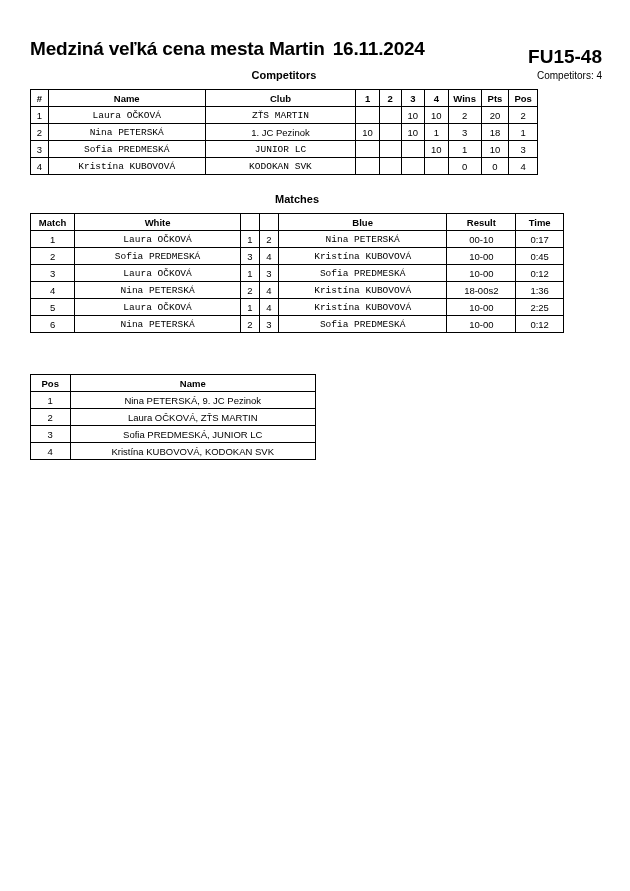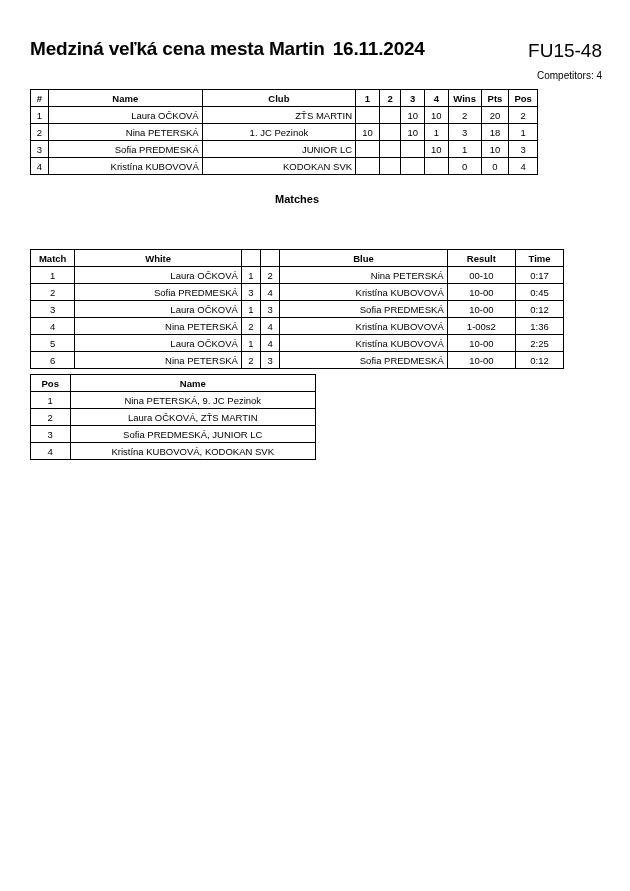--- a/index.html
+++ b/index.html
@@ -34,23 +34,23 @@
     font-weight: bold;
     letter-spacing: -0.2px;
     white-space: nowrap;
   }
   .header-title .date {
     margin-left: 8px;
   }
   .header-cat {
     position: absolute;
     right: 0;
-    top: 2px;
+    top: 8px;
     font-size: 19px;
-    font-weight: normal;
+    font-weight: bold;
     margin-left: 24px;
   }
 
   
   .caption {
     position: absolute;
     font-size: 11px;
     font-weight: bold;
     text-align: center;
   }
@@ -73,21 +73,21 @@
     height: 13px;
     line-height: 13px;
     font-weight: normal;
     white-space: nowrap;
   }
   table.bordered th {
     font-weight: bold;
     text-align: center;
   }
   .c { text-align: center; }
-  .l { text-align: right; }
+  .l { text-align: center; font-family: Liberation Mono, monospace; }
 
   
   #competitors-table {
     position: absolute;
     left: 30px;
     top: 89px;
     width: 508px;
   }
   #competitors-table td, #competitors-table th { height: 14px; }
   .col-num   { width: 14px; }
@@ -97,21 +97,20 @@
   .col-wins  { width: 28px; }
   .col-pts   { width: 24px; }
   .col-pos   { width: 24px; }
 
   
   #matches-table {
     position: absolute;
     left: 30px;
     top: 213px;
     width: 534px;
-    margin-top: 36px;
   }
   #matches-table td, #matches-table th { height: 14px; }
   .m-match  { width: 40px; }
   .m-white  { width: 180px; }
   .m-s1     { width: 14px; }
   .m-s2     { width: 14px; }
   .m-blue   { width: 180px; }
   .m-result { width: 70px; }
   .m-time   { width: 46px; }
 
@@ -131,20 +130,21 @@
 
 <div class="page">
 
   <div class="header">
     <div class="header-title">
       <span>Medziná veľká cena mesta Martin</span><span class="date">16.11.2024</span>
     </div>
     <div class="header-cat">FU15-48</div>
   </div>
 
+  <div class="caption" style="left:30px; top:69px; width:508px;">Competitors</div>
   <div class="comp-count">Competitors: 4</div>
 
   <table class="bordered" id="competitors-table">
     <thead>
       <tr>
         <th class="col-num c">#</th>
         <th class="col-name c">Name</th>
         <th class="col-club c">Club</th>
         <th class="col-r c">1</th>
         <th class="col-r c">2</th>
@@ -248,21 +248,21 @@
         <td class="l">Sofia PREDMESKÁ</td>
         <td class="c">10-00</td>
         <td class="c">0:12</td>
       </tr>
       <tr>
         <td class="c">4</td>
         <td class="l">Nina PETERSKÁ</td>
         <td class="c">2</td>
         <td class="c">4</td>
         <td class="l">Kristína KUBOVOVÁ</td>
-        <td class="c">1-00s2</td>
+        <td class="c">18-00s2</td>
         <td class="c">1:36</td>
       </tr>
       <tr>
         <td class="c">5</td>
         <td class="l">Laura OČKOVÁ</td>
         <td class="c">1</td>
         <td class="c">4</td>
         <td class="l">Kristína KUBOVOVÁ</td>
         <td class="c">10-00</td>
         <td class="c">2:25</td>

